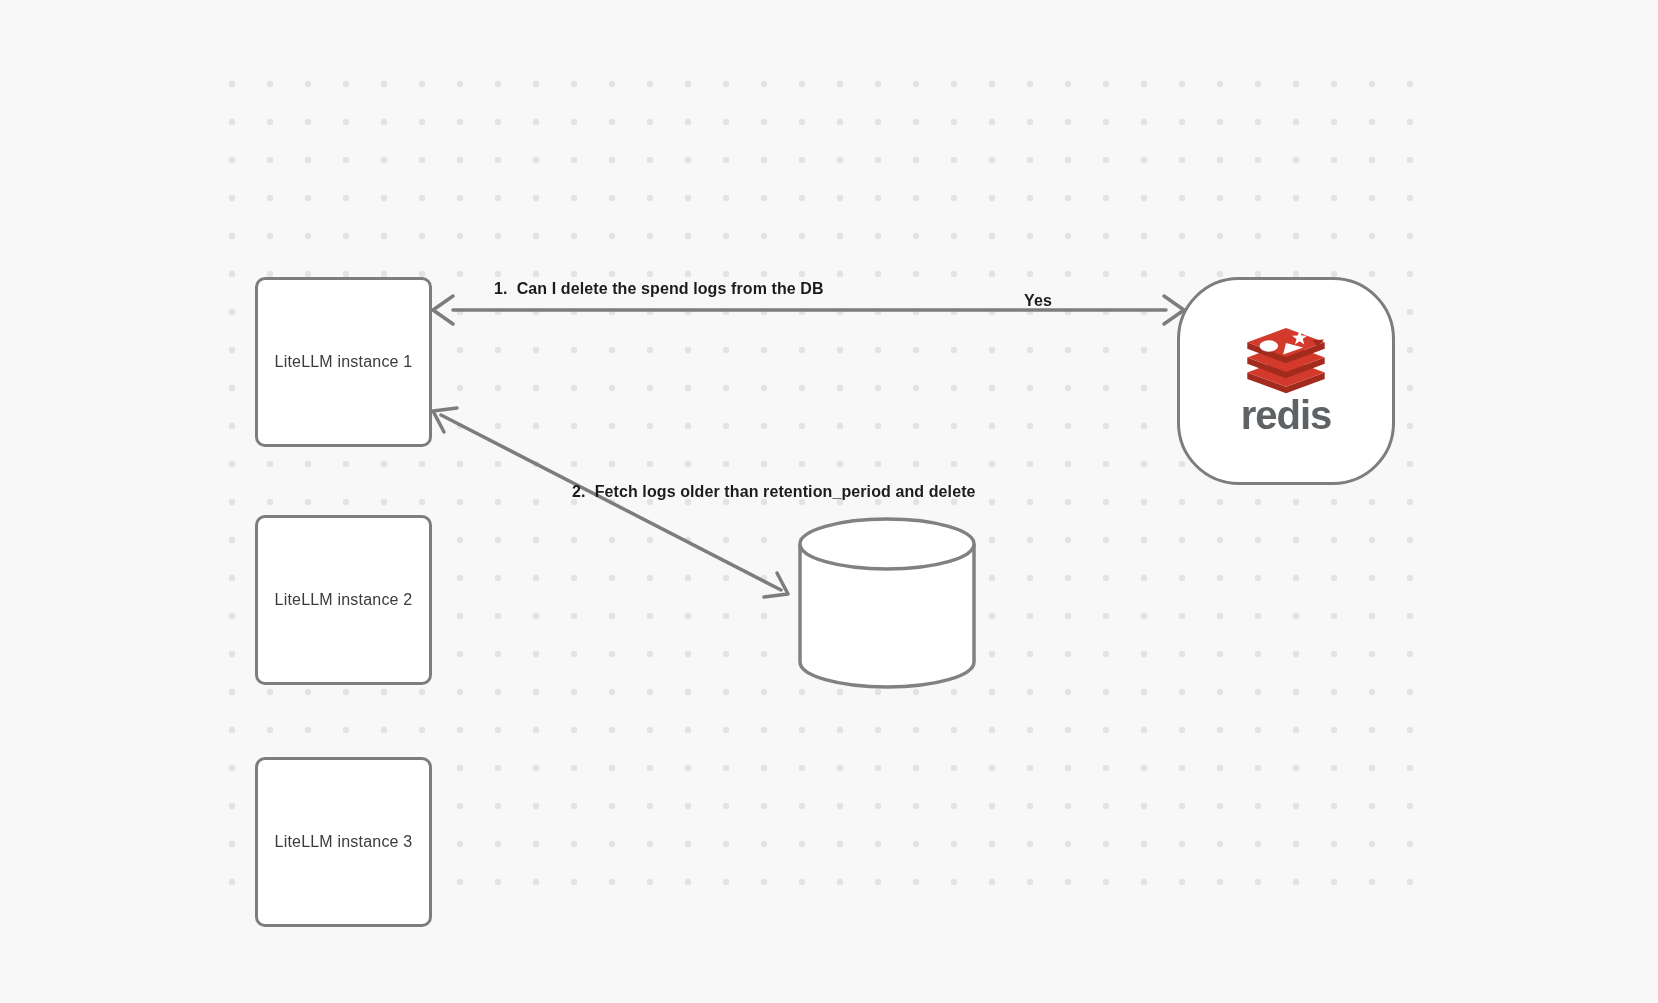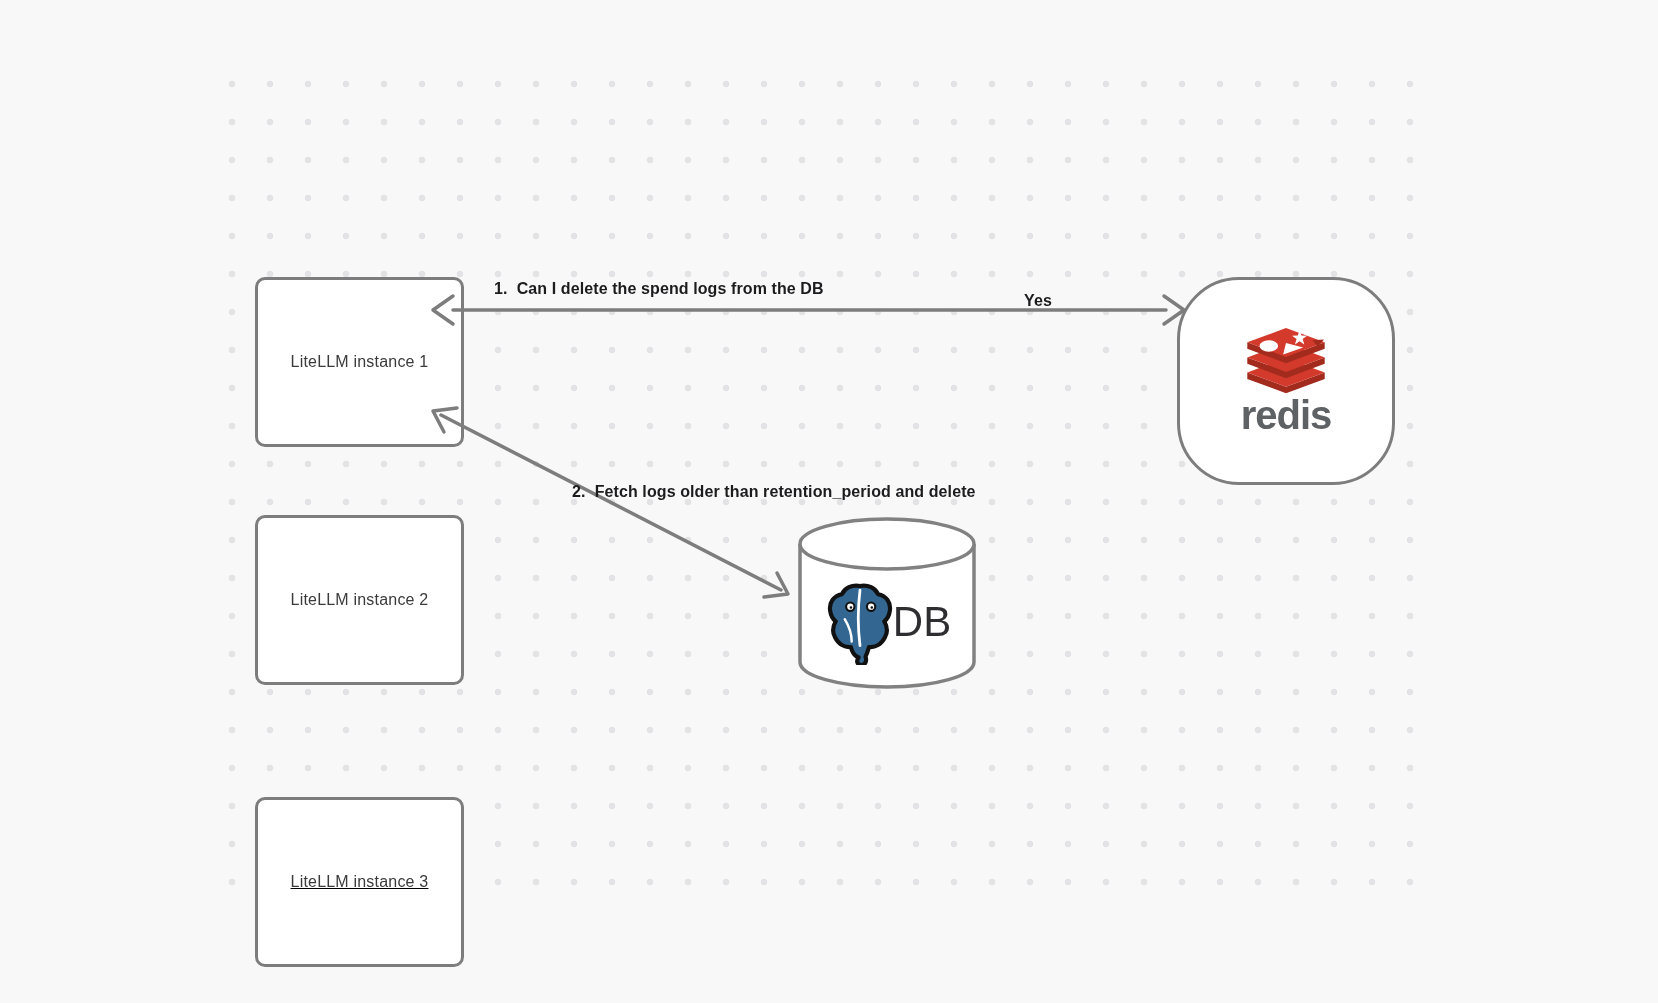--- a/index.html
+++ b/index.html
@@ -8,21 +8,21 @@
     background:#f8f8f8;
     font-family:"Liberation Sans",sans-serif;
   }
   .dot-grid{
     position:absolute;left:213px;top:65px;width:1216px;height:836px;
     background-image:radial-gradient(circle,#e3e3e5 3.2px,rgba(0,0,0,0) 3.6px);
     background-size:38px 38px;
     pointer-events:none;
   }
   .node-box{
-    position:absolute;width:209px;height:170px;
+    position:absolute;width:177px;height:170px;
     background:#ffffff;border:3.5px solid #7d7d7d;border-radius:10px;
     display:flex;align-items:center;justify-content:center;
     box-sizing:border-box;
   }
   .node-box .label{
     font-size:16px;color:#3b3b3d;letter-spacing:.2px;
   }
   .redis-node{
     position:absolute;left:1177px;top:277px;width:218px;height:208px;
     background:#ffffff;border:3.5px solid #7d7d7d;border-radius:62px;
@@ -50,21 +50,21 @@
 <body>
 
 <div class="dot-grid"></div>
 
 <div class="node-box" style="left:255px;top:277px;">
   <span class="label">LiteLLM instance 1</span>
 </div>
 <div class="node-box" style="left:255px;top:515px;">
   <span class="label">LiteLLM instance 2</span>
 </div>
-<div class="node-box" style="left:255px;top:797px;text-decoration:underline;">
+<div class="node-box" style="left:255px;top:757px;">
   <span class="label">LiteLLM instance 3</span>
 </div>
 
 <div class="redis-node">
   <svg width="86" height="68" viewBox="0 0 120 92" aria-hidden="true">
 
     <g>
       <polygon points="6,62 60,82 114,62 114,71 60,91 6,71" fill="#a32b1e"></polygon>
       <polygon points="6,62 60,42 114,62 60,82" fill="#d33a2c"></polygon>
     </g>
@@ -84,32 +84,20 @@
     </g>
   </svg>
   <div class="redis-wordmark">redis</div>
 </div>
 
 <div class="cylinder-wrap">
   <svg class="cyl" width="182" height="176" viewBox="0 0 182 176" aria-hidden="true">
     <path d="M4,29 V147 A87,25 0 0 0 178,147 V29" fill="#ffffff" stroke="#818181" stroke-width="3.5"></path>
     <ellipse cx="91" cy="29" rx="87" ry="25" fill="#ffffff" stroke="#818181" stroke-width="3.5"></ellipse>
   </svg>
-  <div class="db-content">
-    <svg width="74" height="86" viewBox="0 0 104 124" aria-hidden="true">
-      <path d="M52,10 C40,8 30,13 26,22 C14,24 7,34 9,46 C10,53 13,58 17,61 C13,68 12,77 16,84 C21,94 30,99 39,98 C40,104 44,112 50,113 C46,118 48,124 54,124 C60,124 62,118 60,112 C64,104 64,100 65,98 C74,99 83,94 88,84 C92,77 91,68 87,61 C91,58 94,53 95,46 C97,34 90,24 78,22 C74,13 64,8 52,10 Z" fill="#336791" stroke="#111111" stroke-width="6" stroke-linejoin="round"></path>
-      <path d="M52,16 C49,40 49,72 52,96" fill="none" stroke="#ffffff" stroke-width="4" stroke-linecap="round"></path>
-      <path d="M30,58 C36,68 40,78 40,90" fill="none" stroke="#ffffff" stroke-width="3.5" stroke-linecap="round"></path>
-      <circle cx="38" cy="40" r="6" fill="#ffffff" stroke="#111111" stroke-width="3"></circle>
-      <circle cx="39" cy="41" r="1.8" fill="#111111"></circle>
-      <circle cx="68" cy="40" r="6" fill="#ffffff" stroke="#111111" stroke-width="3"></circle>
-      <circle cx="69" cy="41" r="1.8" fill="#111111"></circle>
-    </svg>
-    <span class="db-label">DB</span>
-  </div>
 </div>
 
 <svg class="arrows" width="1658" height="1003" viewBox="0 0 1658 1003" aria-hidden="true">
   <g stroke="#7d7d7d" stroke-width="3.5" fill="none" stroke-linecap="round" stroke-linejoin="round">
     <path d="M453,310 H1166"></path>
     <path d="M453,296 L433,310 L453,324"></path>
     <path d="M1164,296 L1184,310 L1164,324"></path>
   </g>
   <g stroke="#7d7d7d" stroke-width="3.5" fill="none" stroke-linecap="round" stroke-linejoin="round">
     <path d="M441,415 L781,590"></path>

